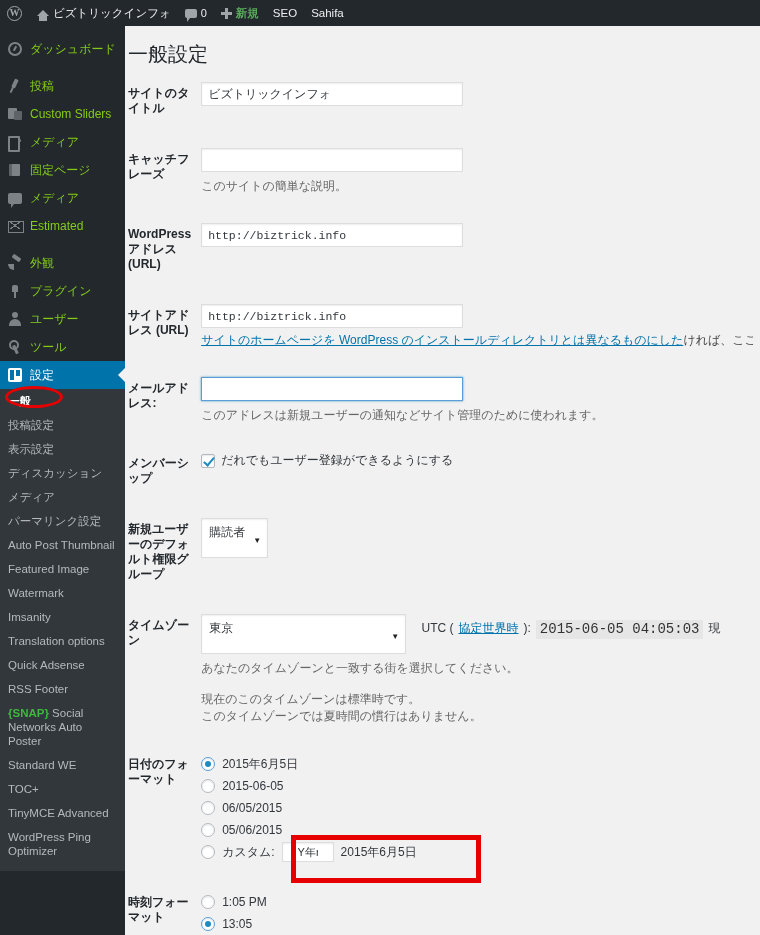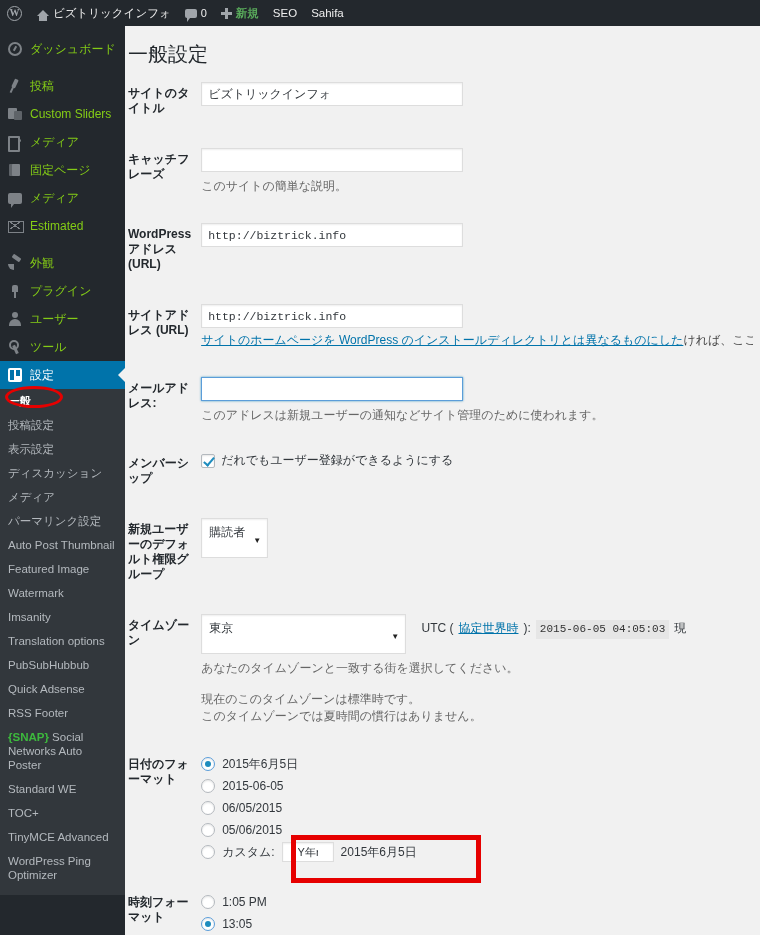--- a/index.html
+++ b/index.html
@@ -326,21 +326,21 @@
     outline: none;
   }
   .utc-line {
     display: inline-flex; align-items: flex-start; gap: 5px;
     font-size: 12px; color: #32373c;
     margin-left: 12px;
     white-space: nowrap;
   }
   .utc-code {
     font-family: "Liberation Mono", "DejaVu Sans Mono", monospace;
-    font-size: 11px;
+    font-size: 14px;
     background: #e6e6e6;
     padding: 1px 4px;
     color: #333;
   }
   
   #lang-highlight {
     position: absolute;
     left: 291px; top: 835px;
     width: 190px; height: 48px;
     border: 5px solid #e60000;
@@ -440,21 +440,20 @@
     <a class="sub-item">投稿設定</a>
     <a class="sub-item">表示設定</a>
     <a class="sub-item">ディスカッション</a>
     <a class="sub-item">メディア</a>
     <a class="sub-item">パーマリンク設定</a>
     <a class="sub-item">Auto Post Thumbnail</a>
     <a class="sub-item">Featured Image</a>
     <a class="sub-item">Watermark</a>
     <a class="sub-item">Imsanity</a>
     <a class="sub-item">Translation options</a>
-    <a class="sub-item">PubSubHubbub</a>
     <a class="sub-item">Quick Adsense</a>
     <a class="sub-item">RSS Footer</a>
     <a class="sub-item"><span class="snap-green">{SNAP}</span><span> Social Networks Auto Poster</span></a>
     <a class="sub-item">Standard WE</a>
     <a class="sub-item">TOC+</a>
     <a class="sub-item">TinyMCE Advanced</a>
     <a class="sub-item">WordPress Ping Optimizer</a>
 
   </div>
 </div>

